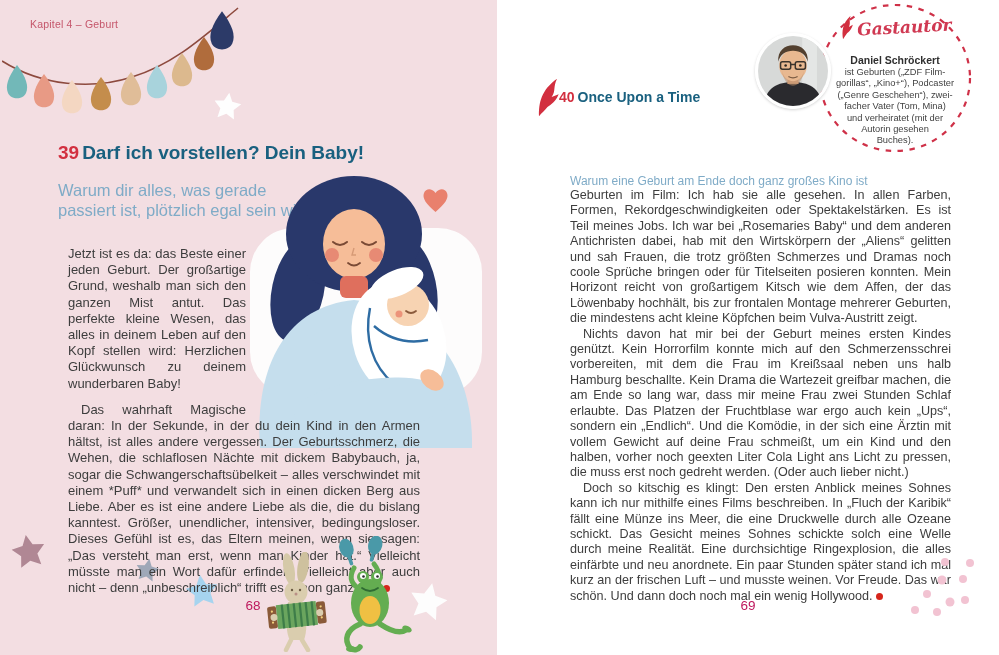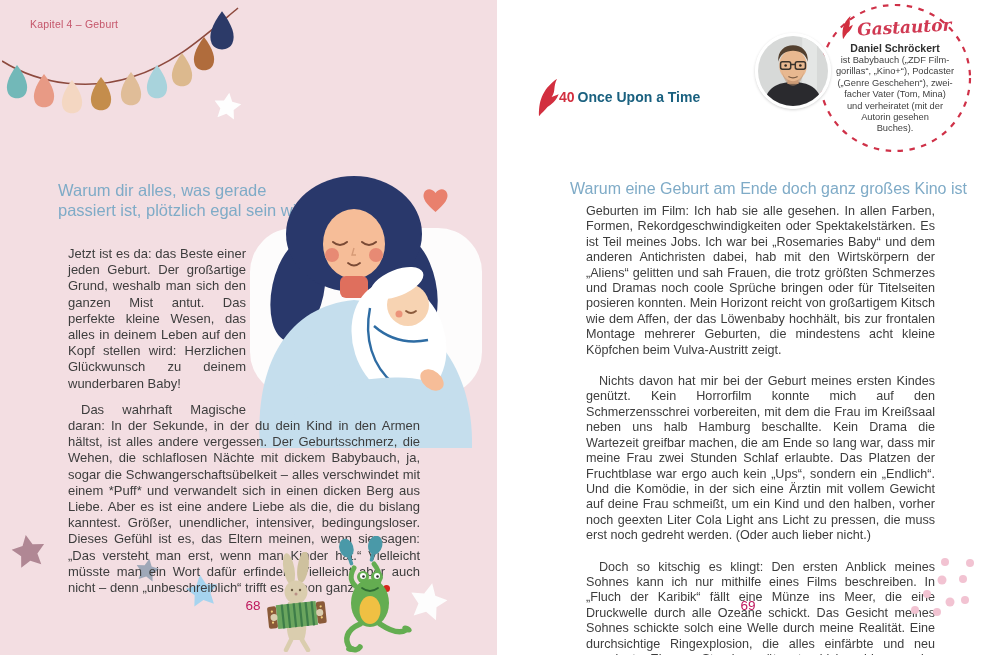--- a/index.html
+++ b/index.html
@@ -30,33 +30,33 @@
   .bunny-ill { position:absolute; left:262px; top:552px; }
   .frog-ill  { position:absolute; left:330px; top:536px; }
   .pagenum { position:absolute; top:598px; font-size:13.5px; color:#be185d; width:34px; text-align:center; }
   .pagenum-left  { left:236px; }
   .pagenum-right { left:234px; }
 
   
   .feather-main { position:absolute; left:38px; top:79px; transform:rotate(-6deg); }
   .title-right { position:absolute; left:62px; top:86px; font-size:14px; font-weight:bold;
                  color:#19607f; line-height:23px; }
-  .subtitle-right { position:absolute; left:73px; top:149px; font-size:16px; color:#7fabc7; white-space:nowrap;margin-top:31px; }
+  .subtitle-right { position:absolute; left:73px; top:143px; font-size:12px; color:#7fabc7; white-space:nowrap;margin-top:31px; }
   .body-right { position:absolute; left:73px; top:188px; width:381px;
                 font-size:12.6px; line-height:15.4px; color:#3d3d3d;
                 text-align:justify; text-align-last:left; }
-  .body-right p { margin:16px; }
+  .body-right p { margin:0; }
 
   .guest-badge { position:absolute; left:320px; top:2px; width:156px; height:152px; }
   .badge-circle { position:absolute; left:0; top:0; }
   .badge-content { position:absolute; left:13px; top:15px; width:130px; text-align:center; }
   .badge-label-row { display:flex; align-items:flex-start; justify-content:center; gap:3px; }
   .badge-label { font-family:"DejaVu Serif", serif; font-style:italic; font-weight:bold;
                  font-size:17px; color:#d03952; transform:rotate(-3deg); }
-  .badge-name { font-size:10.5px; font-weight:bold; color:#2f2f2f; margin-top:4px; }
+  .badge-name { font-size:10.5px; font-weight:bold; color:#2f2f2f; margin-top:16px; }
   .badge-bio  { font-size:9.3px; line-height:11.4px; color:#3f3f3f; margin-top:1px; }
   .avatar { position:absolute; left:-62px; top:31px; width:70px; height:70px;
             border-radius:50%; overflow:hidden; border:3px solid #fff;
             box-shadow:0 1px 3px rgba(0,0,0,.18); }
   .confetti { position:absolute; left:408px; top:550px; }
 </style>
 </head>
 <body>
 
 <div class="spread">
@@ -89,20 +89,23 @@
     <svg class="star" style="left:136px;top:558px;transform:rotate(10deg)" width="23" height="23" viewBox="0 0 24 23">
         <polygon points="12,0 15.7,7.6 24,8.8 18,14.7 19.4,23 12,19 4.6,23 6,14.7 0,8.8 8.3,7.6" fill="#9fa8b8"></polygon>
       </svg>
     <svg class="star" style="left:186px;top:574px;transform:rotate(-8deg)" width="32" height="32" viewBox="0 0 24 23">
         <polygon points="12,0 15.7,7.6 24,8.8 18,14.7 19.4,23 12,19 4.6,23 6,14.7 0,8.8 8.3,7.6" fill="#a6d4ef"></polygon>
       </svg>
     <svg class="star" style="left:410px;top:582px;transform:rotate(12deg)" width="37" height="37" viewBox="0 0 24 23">
         <polygon points="12,0 15.7,7.6 24,8.8 18,14.7 19.4,23 12,19 4.6,23 6,14.7 0,8.8 8.3,7.6" fill="#fdfdfd"></polygon>
       </svg>
 
+    <div class="title-left">
+      <span class="art-num">39</span><span>Darf ich vorstellen? Dein Baby!</span>
+    </div>
     <div class="subtitle-left">Warum dir alles, was gerade passiert ist, plötzlich egal sein wird</div>
 
     <svg class="mother-ill" width="261" height="280" viewBox="0 0 261 280">
       <rect x="14" y="60" width="232" height="168" rx="44" fill="#fdfcfc"></rect>
       <ellipse cx="62" cy="122" rx="26" ry="52" fill="#29386b" transform="rotate(12 62 122)"></ellipse>
       <ellipse cx="176" cy="118" rx="24" ry="50" fill="#29386b" transform="rotate(-12 176 118)"></ellipse>
       <ellipse cx="118" cy="66" rx="68" ry="58" fill="#29386b"></ellipse>
       <ellipse cx="118" cy="76" rx="31" ry="35" fill="#f6bd98"></ellipse>
       <path d="M 97,74 Q 104,80 111,74" stroke="#7a4a35" stroke-width="2" fill="none" stroke-linecap="round"></path>
       <path d="M 126,74 Q 133,80 140,74" stroke="#7a4a35" stroke-width="2" fill="none" stroke-linecap="round"></path>
@@ -203,21 +206,21 @@
       </svg>
       <div class="badge-content">
         <div class="badge-label-row">
           <svg width="15" height="21" viewBox="0 0 24 34" style="transform:rotate(-14deg)">
             <path d="M 2,34 C 3,21 7,9 23,0 C 18,8 21,11 16,17 L 23,15 C 19,22 15,24 11,26 C 8,29 5,31 2,34 Z" fill="#d22f3f"></path>
           </svg>
           <span class="badge-label">Gastautor</span>
         </div>
         <div class="badge-name">Daniel Schröckert</div>
         <div class="badge-bio">
-          <div>ist Babybauch („ZDF Film-</div>
+          <div>ist Geburten („ZDF Film-</div>
           <div>gorillas“, „Kino+“), Podcaster</div>
           <div>(„Genre Geschehen“), zwei-</div>
           <div>facher Vater (Tom, Mina)</div>
           <div>und verheiratet (mit der</div>
           <div>Autorin gesehen</div>
           <div>Buches).</div>
         </div>
       </div>
       <div class="avatar">
         <svg width="70" height="70" viewBox="0 0 76 76">

